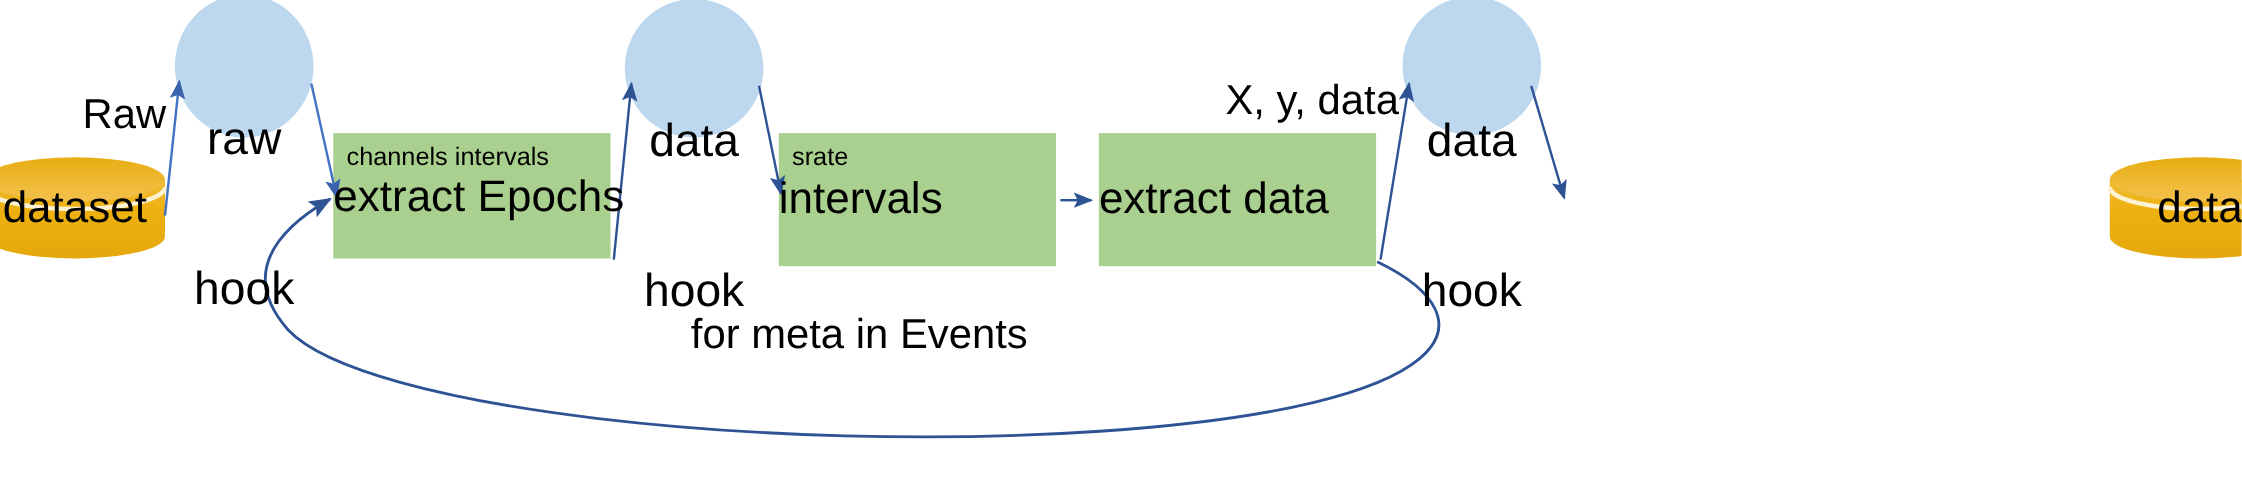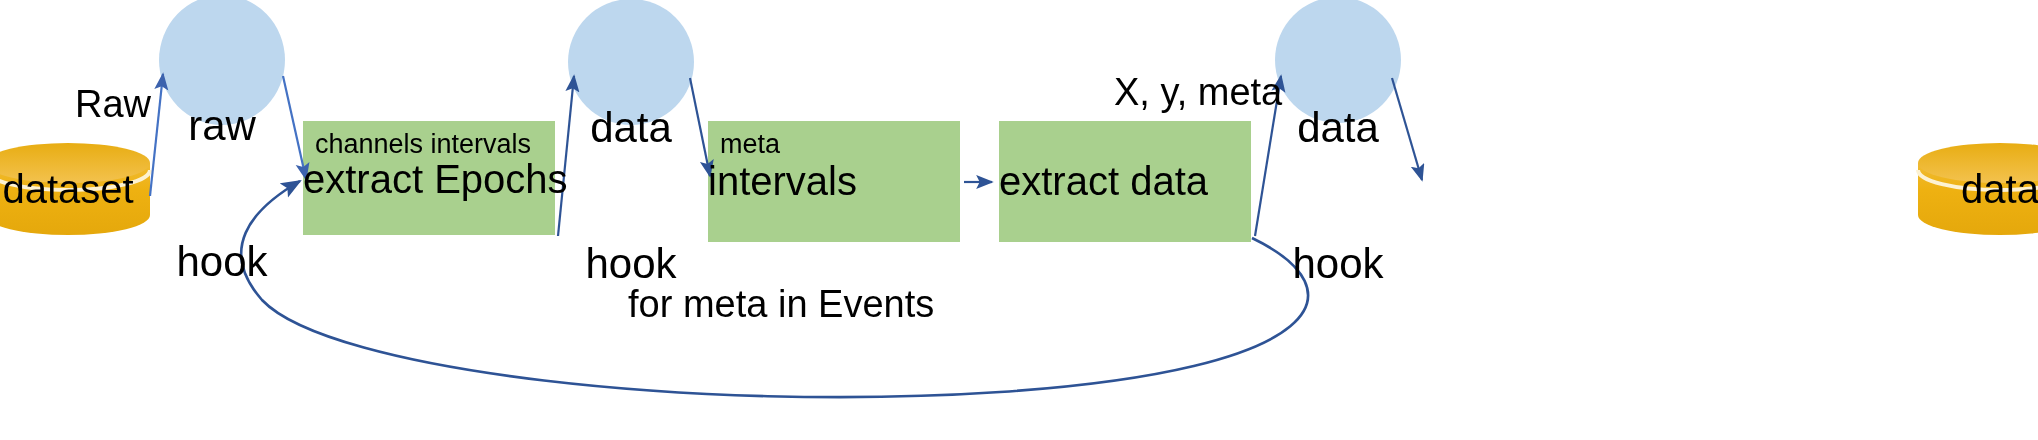--- a/index.html
+++ b/index.html
@@ -30,21 +30,21 @@
     line-height: 1.08;
     text-align: left;
     white-space: pre;
     pointer-events: none;
   }
   .box-title {
     font-size: 40px;
   }
   .box-param {
     position: absolute;
-    font-size: 27px;
+    font-size: 23px;
     color: #000000;
     white-space: pre;
   }
   .hook-text {
     font-size: 42px;
     text-align: center;
   }
   .cyl-text {
     font-size: 40px;
     text-align: center;
@@ -134,20 +134,20 @@
   <div class="node-label hook-text" style="left:1267px; top:14px; width:142px;">
     <div>data</div>
     <div>hook</div>
   </div>
 
   <div class="node-label box-title" style="left:303px; top:158px; width:252px;">extract Epochs</div>
   <div class="node-label box-title" style="left:708px; top:160px; width:252px;">intervals</div>
   <div class="node-label box-title" style="left:999px; top:160px; width:200px;">extract data</div>
 
   <div class="box-param" style="left:315px; top:129px;">channels intervals</div>
-  <div class="box-param" style="left:720px; top:129px;">meta</div>
+  <div class="box-param" style="left:720px; top:129px;">srate</div>
 
   <div class="edge-label" style="left:75px; top:83px;">Raw</div>
-  <div class="edge-label" style="left:1114px; top:71px;">X, y, meta</div>
+  <div class="edge-label" style="left:1114px; top:71px;">X, y, data</div>
 
   <div class="loop-label" style="left:628px; top:283px;">for meta in Events</div>
 
 </div>
 
 </body></html>

